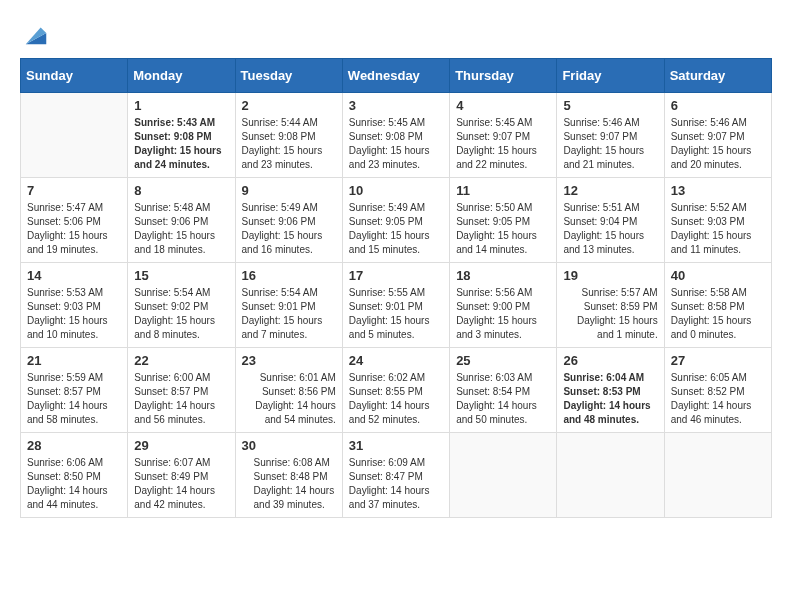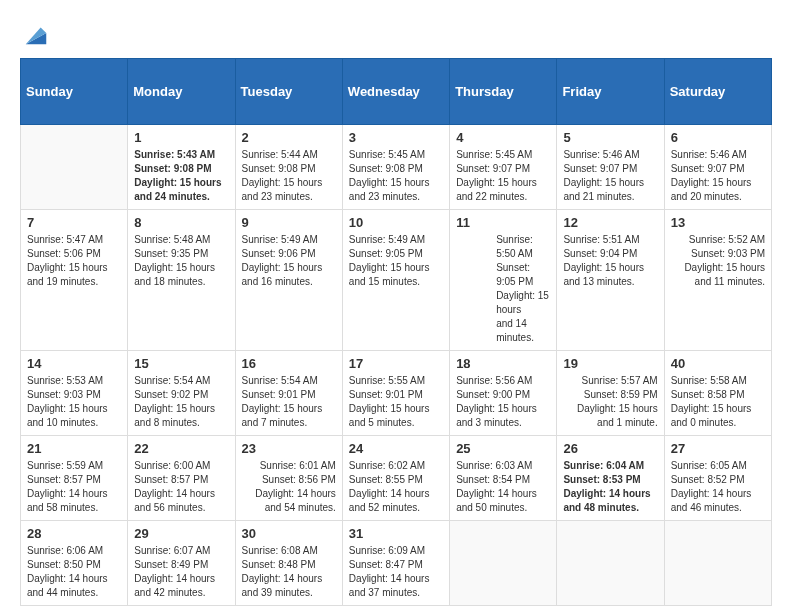--- a/index.html
+++ b/index.html
@@ -49,21 +49,21 @@
     .calendar {
       width: 100%;
       border-collapse: collapse;
       border: 1px solid #ccc;
     }
     .calendar th {
       background-color: #2a6db5;
       color: #fff;
       font-size: 13px;
       font-weight: bold;
-      padding: 25px 5px;
+      padding: 9px 5px;
       text-align: left;
       border: 1px solid #1a5da0;
     }
     .calendar td {
       vertical-align: top;
       padding: 5px 6px;
       border: 1px solid #ddd;
       font-size: 10.5px;
       color: #333;
       width: 107px;
@@ -171,55 +171,55 @@
         <td>
           <span class="day-number">7</span>
           <div class="day-info" style="white-space: pre-line;">Sunrise: 5:47 AM
 Sunset: 5:06 PM
 Daylight: 15 hours
 and 19 minutes.</div>
         </td>
         <td>
           <span class="day-number">8</span>
           <div class="day-info" style="white-space: pre-line;">Sunrise: 5:48 AM
-Sunset: 9:35 PM
+Sunset: 9:06 PM
 Daylight: 15 hours
 and 18 minutes.</div>
         </td>
         <td>
           <span class="day-number">9</span>
           <div class="day-info" style="white-space: pre-line;">Sunrise: 5:49 AM
 Sunset: 9:06 PM
 Daylight: 15 hours
 and 16 minutes.</div>
         </td>
         <td>
           <span class="day-number">10</span>
           <div class="day-info" style="white-space: pre-line;">Sunrise: 5:49 AM
 Sunset: 9:05 PM
 Daylight: 15 hours
 and 15 minutes.</div>
         </td>
         <td>
           <span class="day-number">11</span>
-          <div class="day-info" style="white-space: pre-line; margin-left: 40px;">Sunrise: 5:50 AM
+          <div class="day-info" style="white-space: pre-line;">Sunrise: 5:50 AM
 Sunset: 9:05 PM
 Daylight: 15 hours
 and 14 minutes.</div>
         </td>
         <td>
           <span class="day-number">12</span>
           <div class="day-info" style="white-space: pre-line;">Sunrise: 5:51 AM
 Sunset: 9:04 PM
 Daylight: 15 hours
 and 13 minutes.</div>
         </td>
         <td>
           <span class="day-number">13</span>
-          <div class="day-info" style="white-space: pre-line; text-align: right;">Sunrise: 5:52 AM
+          <div class="day-info" style="white-space: pre-line;">Sunrise: 5:52 AM
 Sunset: 9:03 PM
 Daylight: 15 hours
 and 11 minutes.</div>
         </td>
       </tr>
       <tr>
         <td>
           <span class="day-number">14</span>
           <div class="day-info" style="white-space: pre-line;">Sunrise: 5:53 AM
 Sunset: 9:03 PM
@@ -330,21 +330,21 @@
         </td>
         <td>
           <span class="day-number">29</span>
           <div class="day-info" style="white-space: pre-line;">Sunrise: 6:07 AM
 Sunset: 8:49 PM
 Daylight: 14 hours
 and 42 minutes.</div>
         </td>
         <td>
           <span class="day-number">30</span>
-          <div class="day-info" style="white-space: pre-line;">Sunrise: 6:08 AM
+          <div class="day-info" style="white-space: pre-line; margin-left: 12px;">Sunrise: 6:08 AM
 Sunset: 8:48 PM
 Daylight: 14 hours
 and 39 minutes.</div>
         </td>
         <td>
           <span class="day-number">31</span>
           <div class="day-info" style="white-space: pre-line;">Sunrise: 6:09 AM
 Sunset: 8:47 PM
 Daylight: 14 hours
 and 37 minutes.</div>

